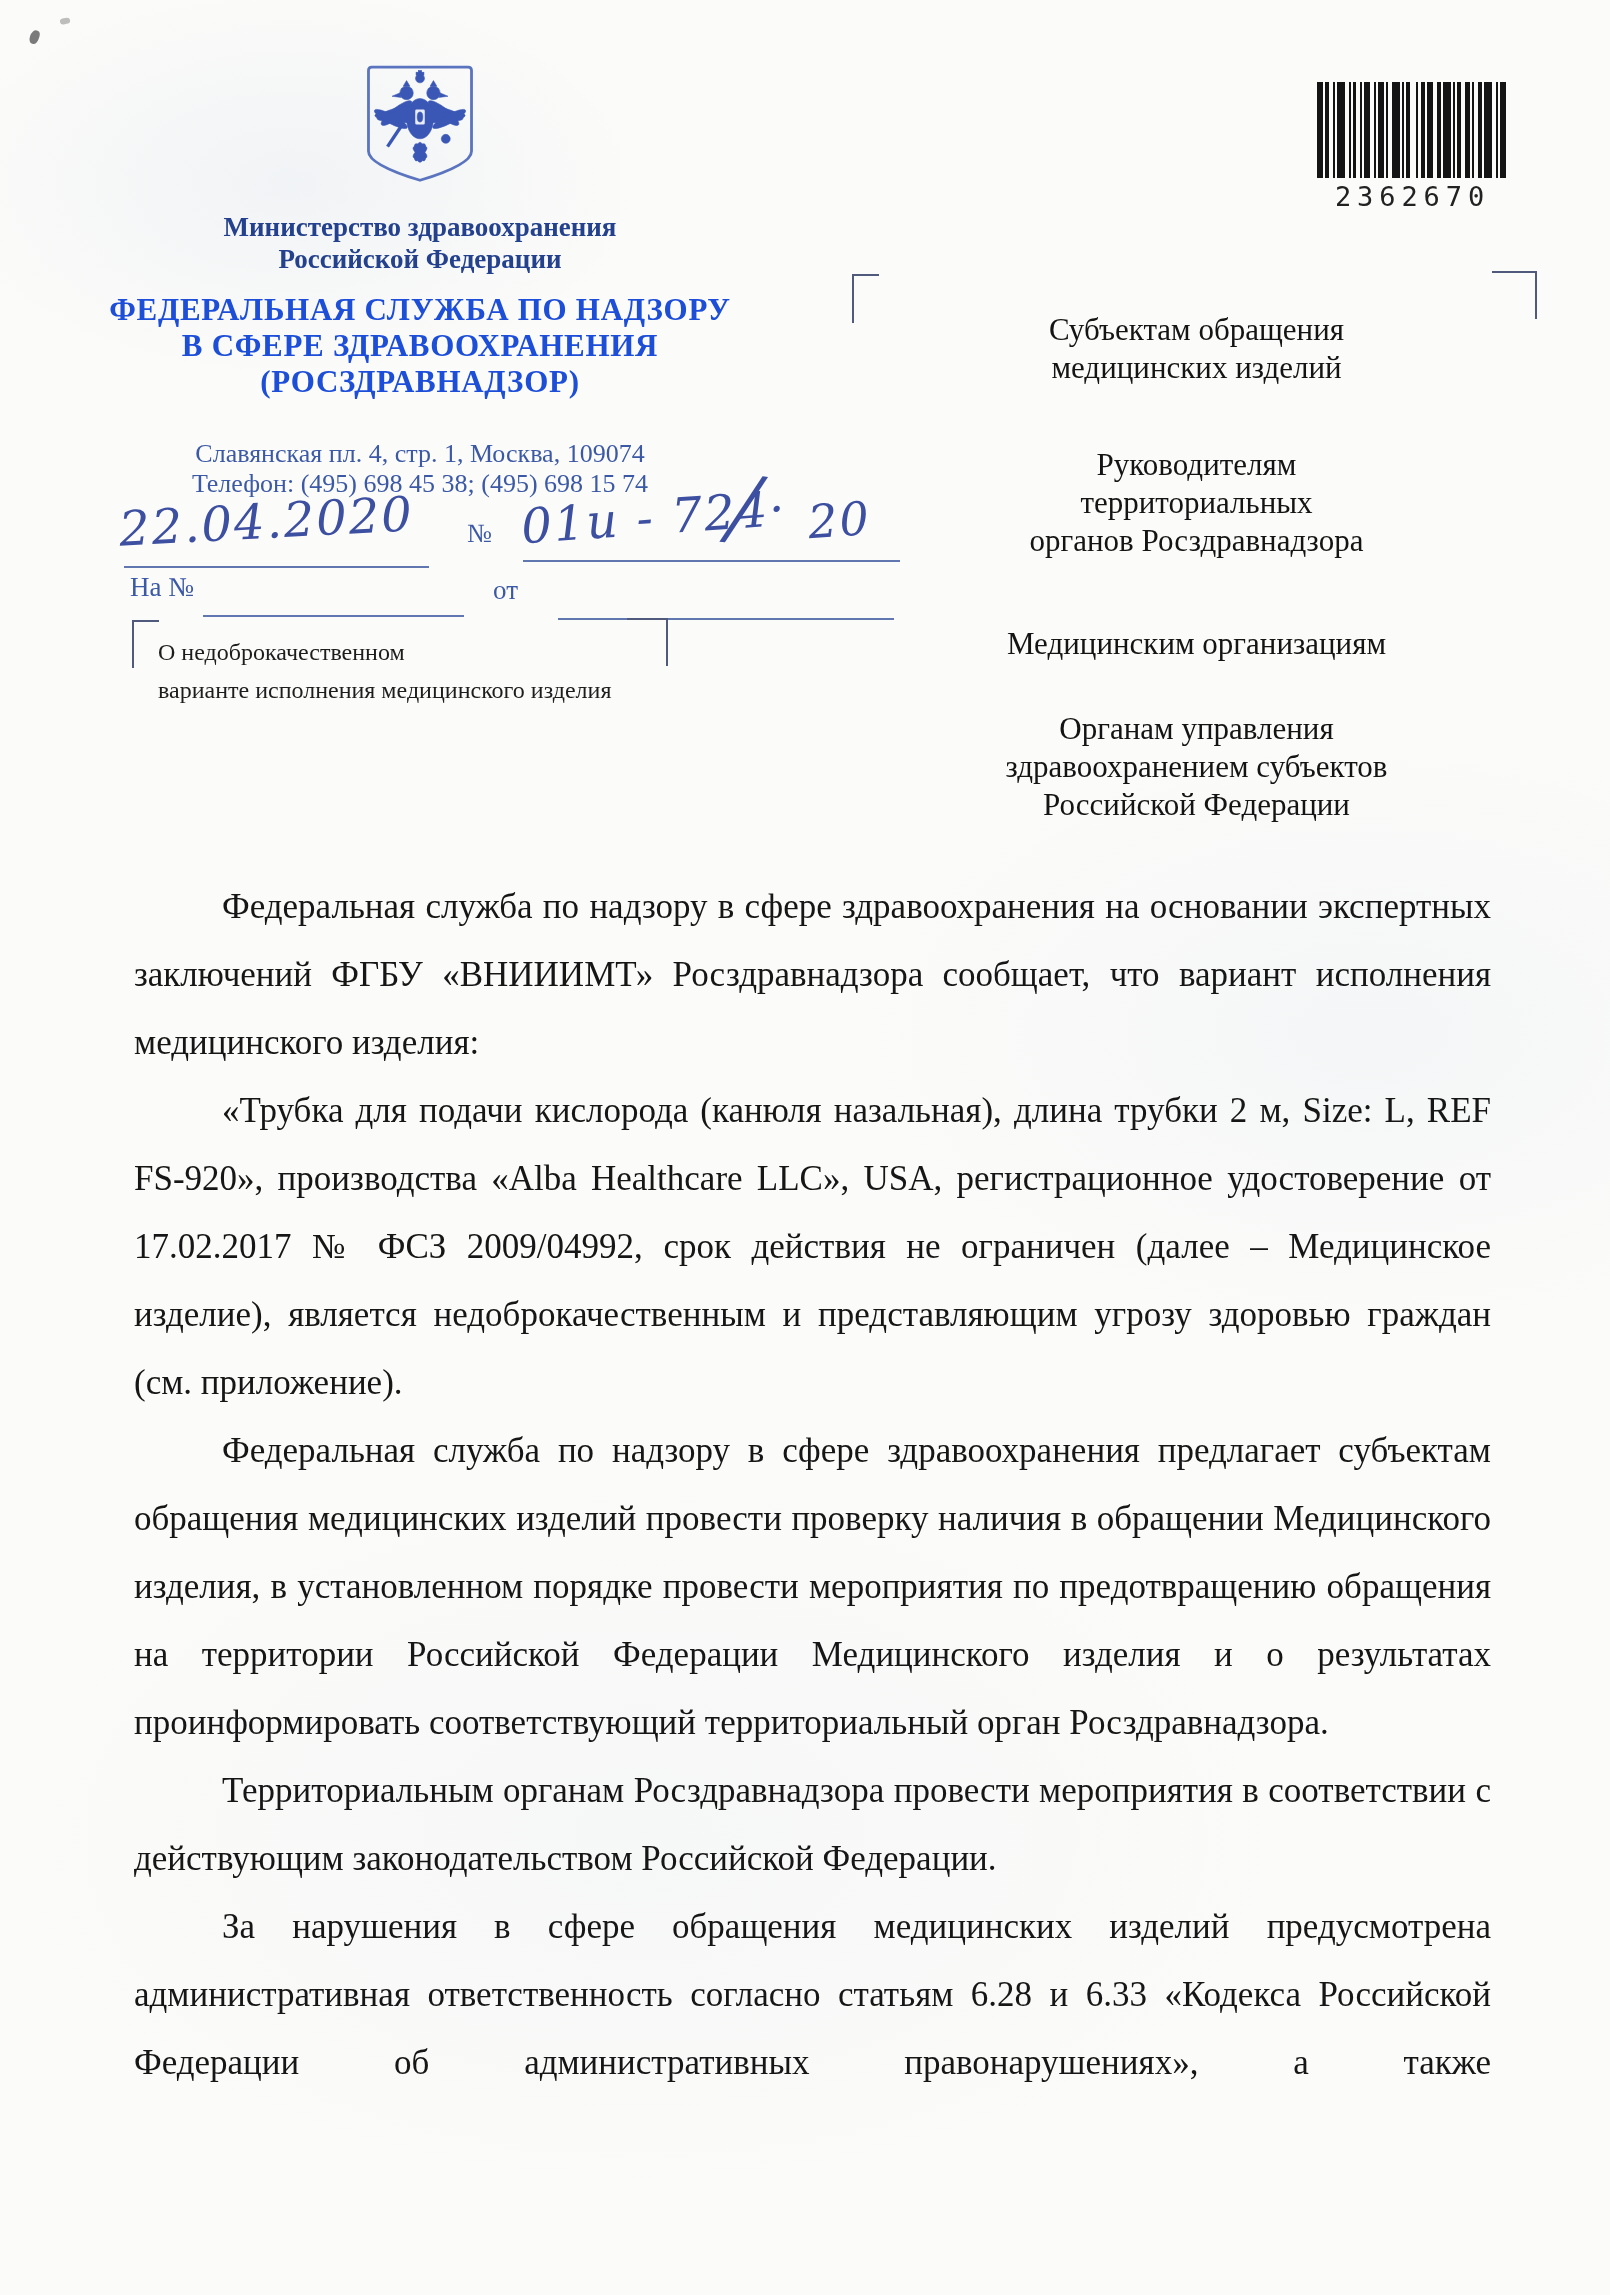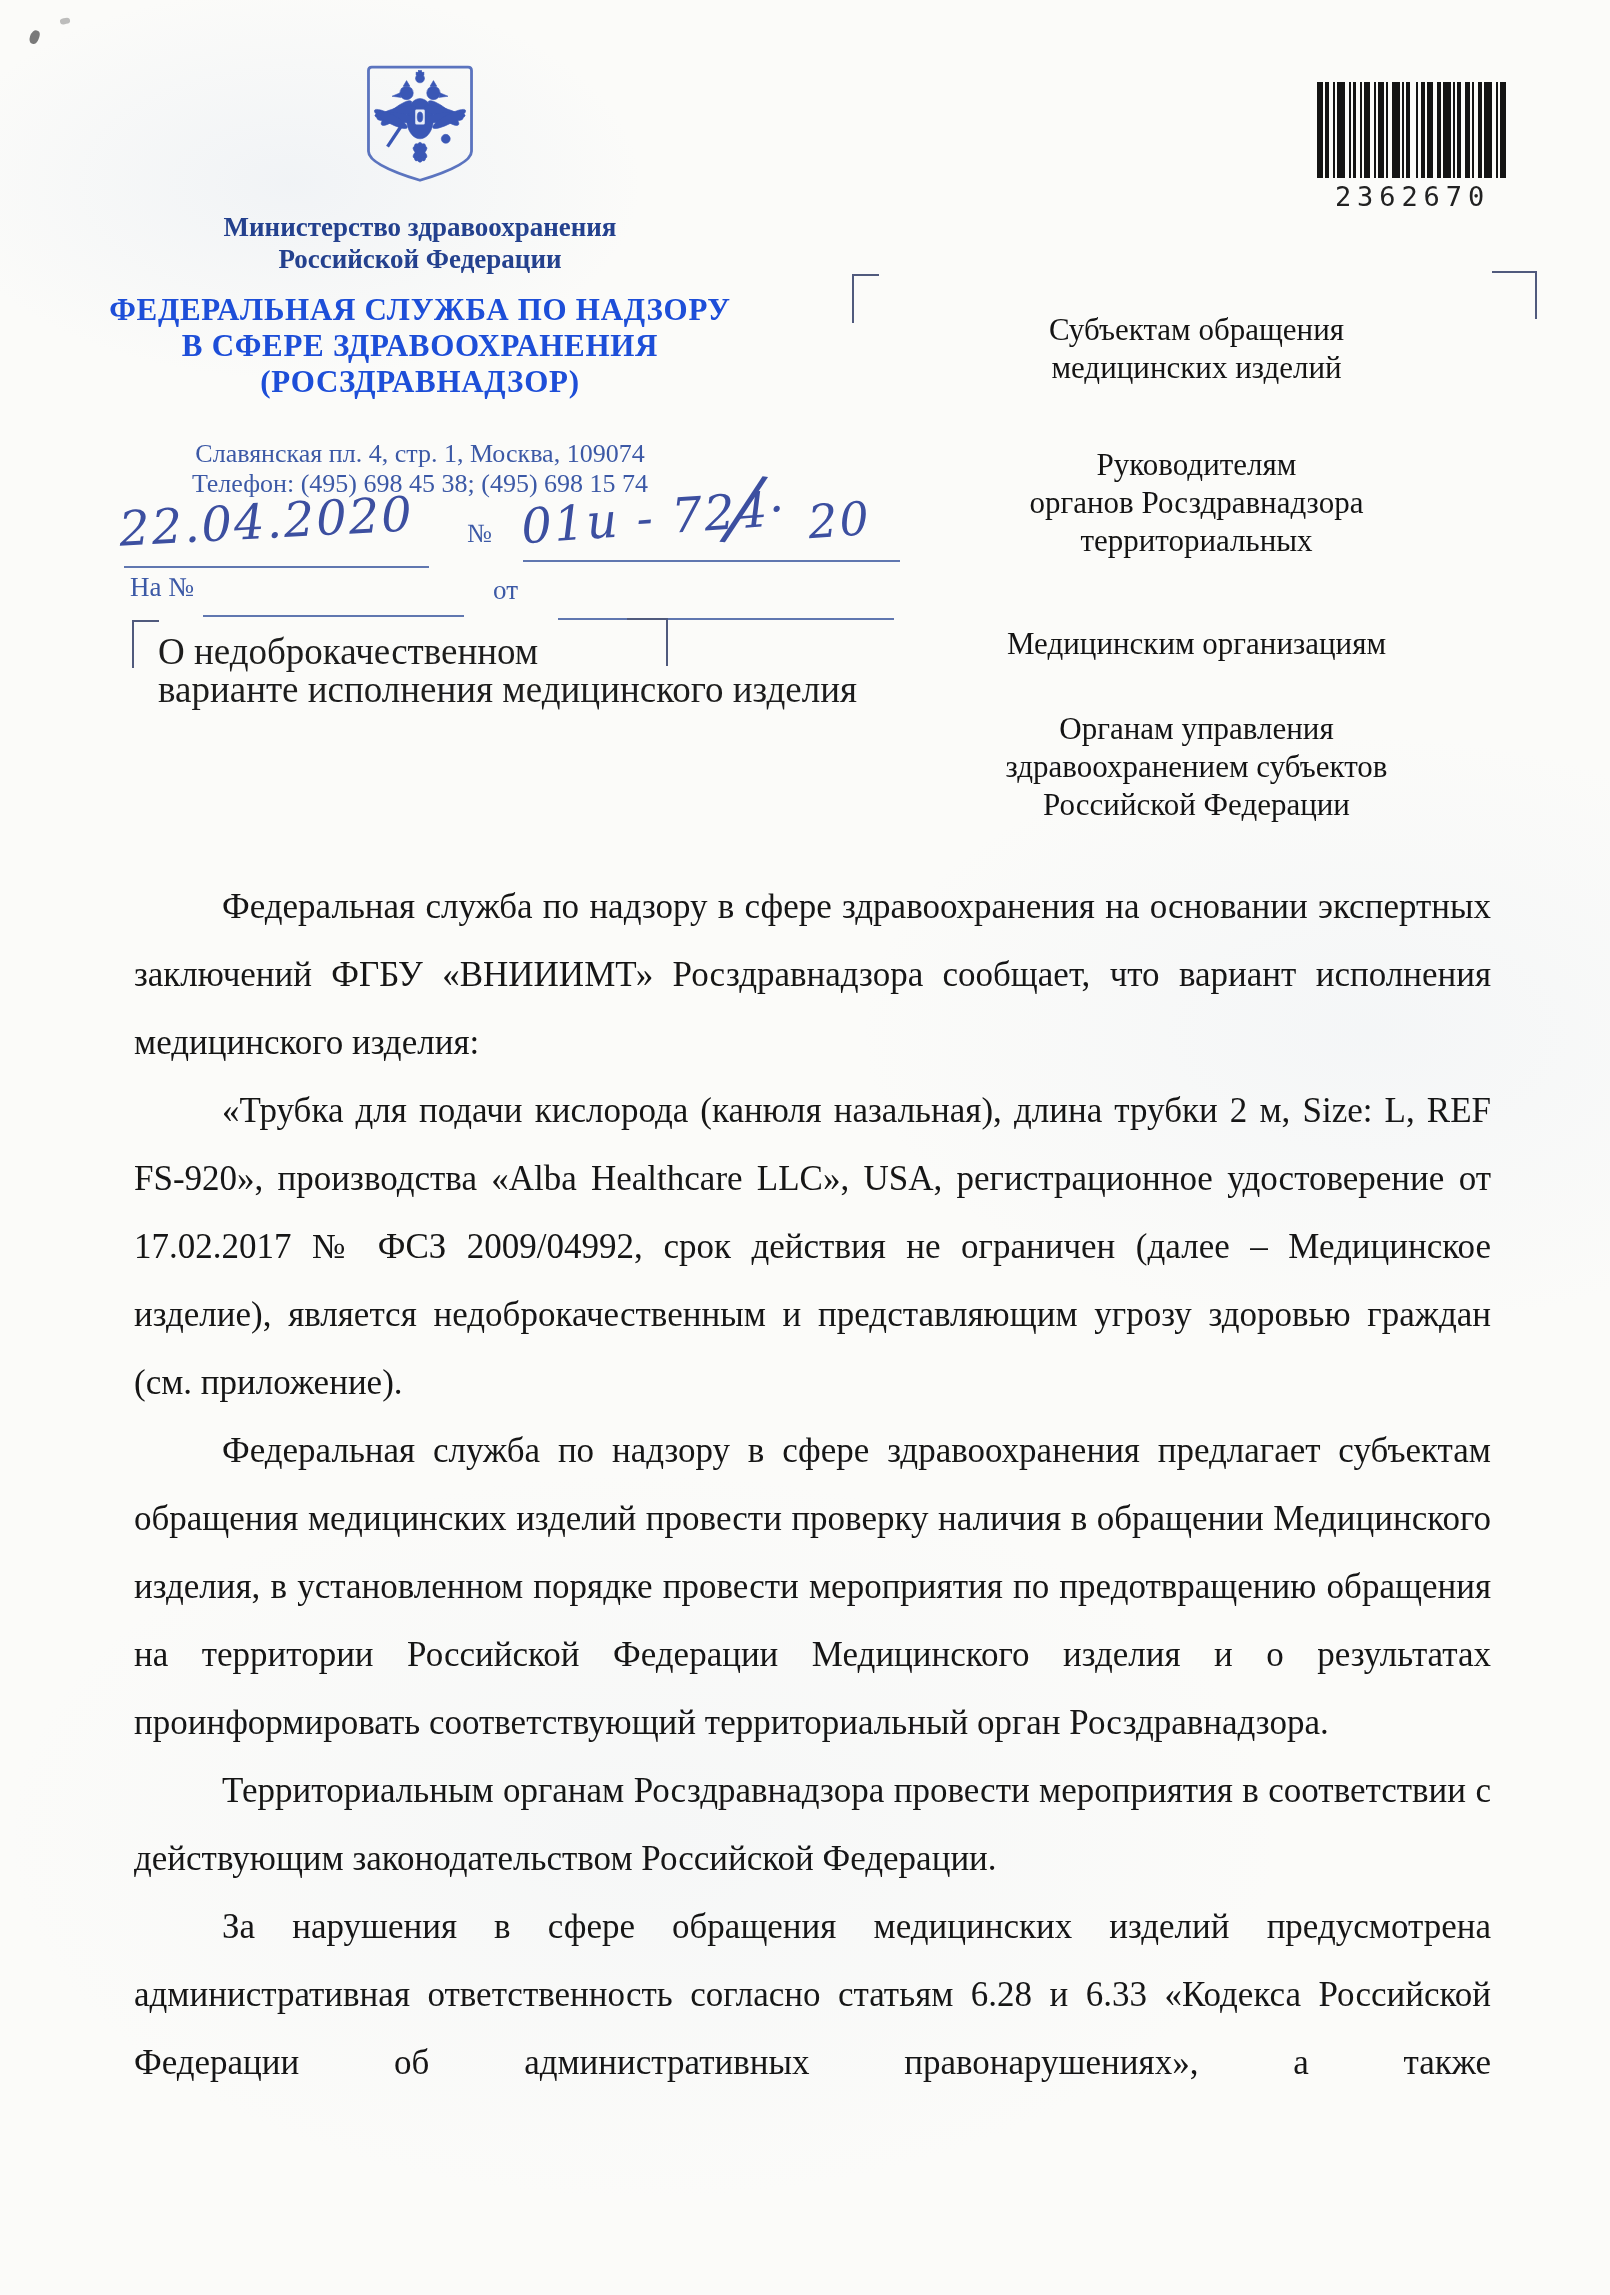--- a/index.html
+++ b/index.html
@@ -36,21 +36,21 @@
   .ot-label{left:493px;top:575px;font-size:27px;color:#3c59a6;}
   .l-na{left:203px;top:615px;width:261px;}
   .l-ot{left:558px;top:618px;width:336px;}
 
   
   .crn{width:36px;height:44px;}
   .crn.tl{border-top:2px solid #505a7d;border-left:2px solid #505a7d;}
   .crn.tr{border-top:2px solid #505a7d;border-right:2px solid #505a7d;}
 
   
-  .subject{left:158px;top:633px;font-size:37px;line-height:38px;color:#1d1d1d;}
+  .subject{left:158px;top:633px;font-size:24px;line-height:38px;color:#1d1d1d;}
 
   
   .addressees{left:861px;top:311px;width:671px;text-align:center;font-size:31px;line-height:38px;color:#141414;}
   .addressee-block{margin:0;}
   .gap1{margin-top:59px;} .gap2{margin-top:65px;} .gap3{margin-top:47px;}
 
   
   .barcode-wrap{left:1308px;top:82px;width:209px;text-align:center;}
   .bars{display:flex;align-items:stretch;height:96px;justify-content:center;}
   .bars span{display:block;height:100%;}
@@ -205,22 +205,22 @@
 
 <div class="abs crn tl" style="left:852px;top:274px;width:25px;height:47px;"></div>
 <div class="abs crn tr" style="left:1492px;top:271px;width:43px;height:46px;"></div>
 <div class="abs addressees">
   <div class="addressee-block">
     <div>Субъектам обращения</div>
     <div>медицинских изделий</div>
   </div>
   <div class="addressee-block gap1">
     <div>Руководителям</div>
+    <div>территориальных</div>
     <div>органов Росздравнадзора</div>
-    <div>территориальных</div>
   </div>
   <div class="addressee-block gap2">
     <div>Медицинским организациям</div>
   </div>
   <div class="addressee-block gap3">
     <div>Органам управления</div>
     <div>здравоохранением субъектов</div>
     <div>Российской Федерации</div>
   </div>
 </div>

